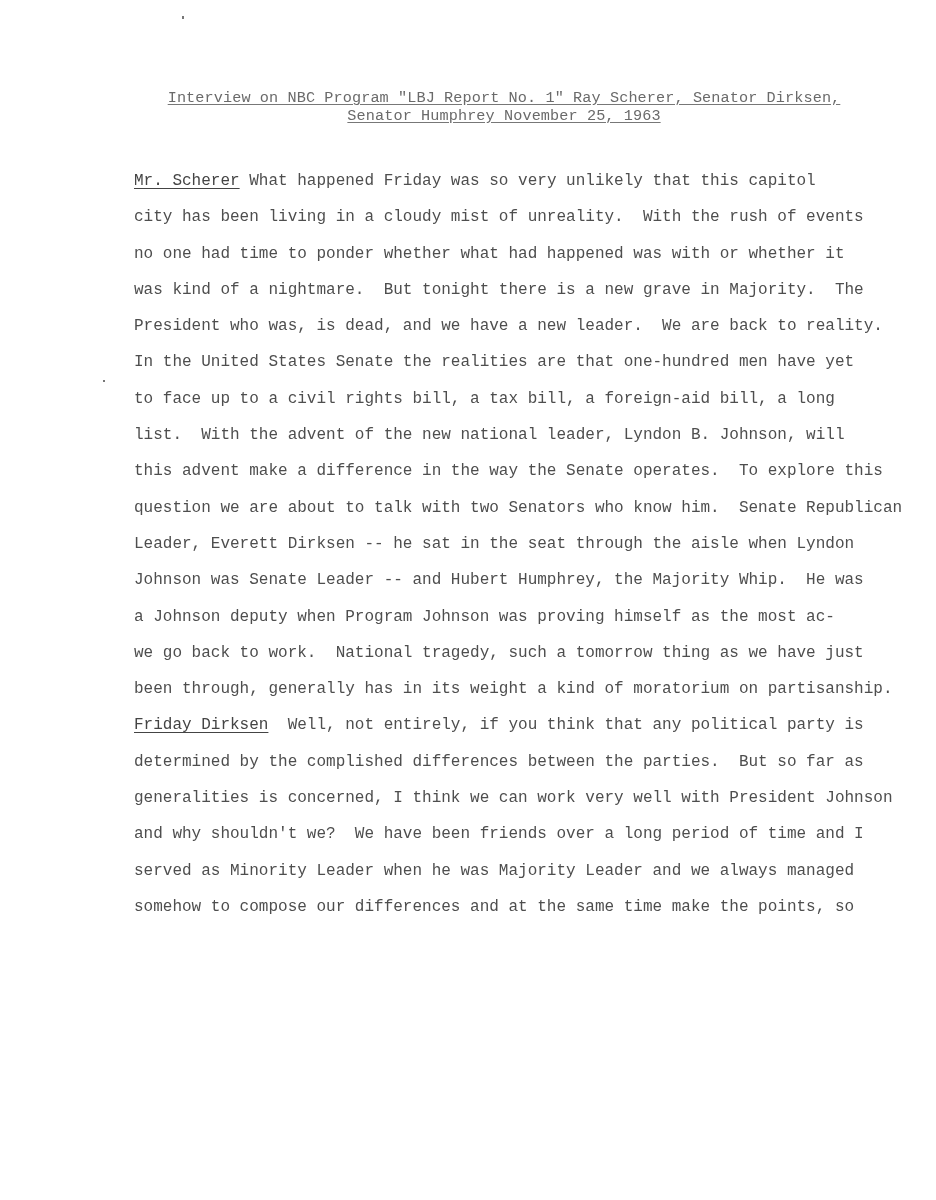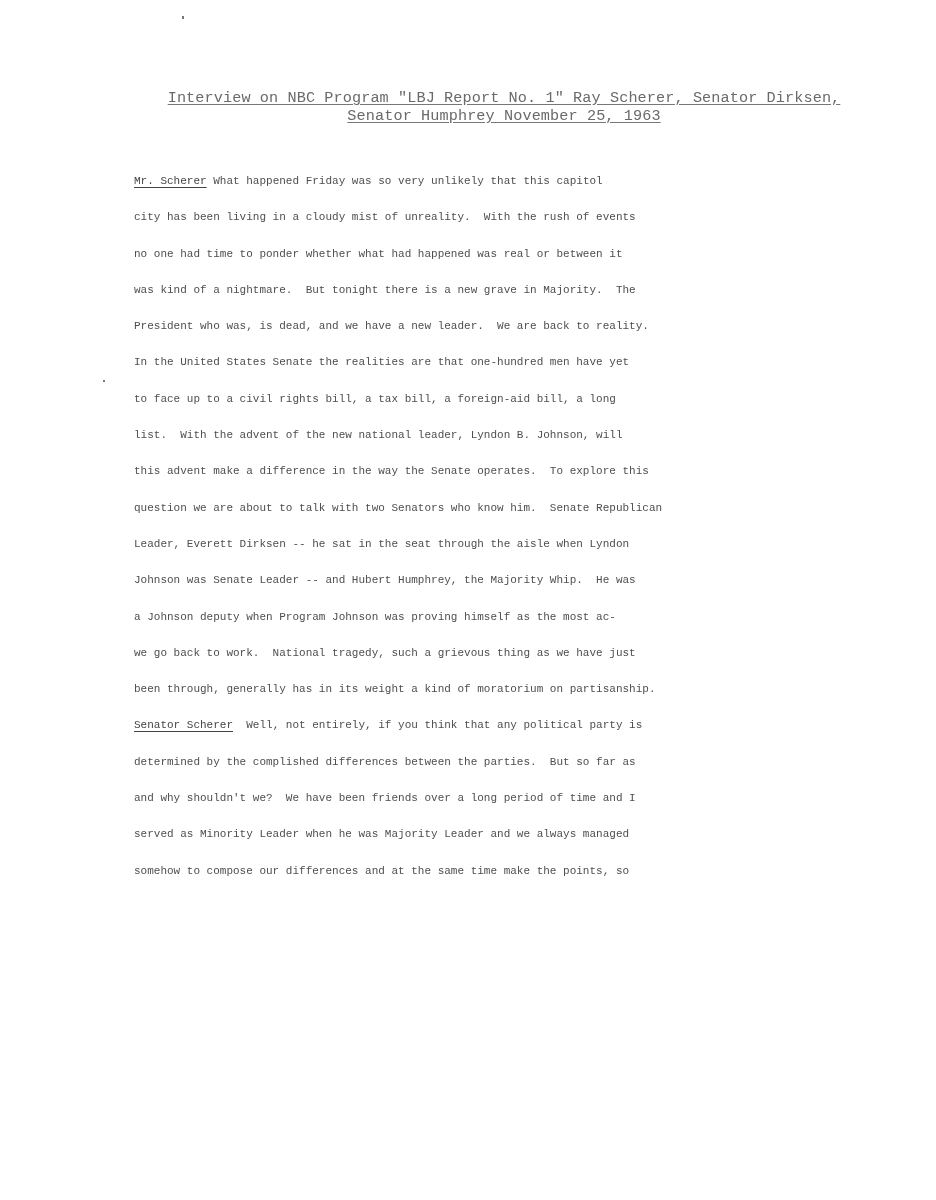--- a/index.html
+++ b/index.html
@@ -40,21 +40,21 @@
     display: block;
     text-decoration: underline;
     text-decoration-color: #777;
     text-underline-offset: 2px;
   }
   .body-text {
     position: absolute;
     left: 134px;
     top: 163px;
     width: 740px;
-    font-size: 11px;
+    font-size: 16px;
     line-height: 36.3px;
     color: #4e4e4e;
   }
   .line {
     display: block;
     white-space: pre;
     height: 36.3px;
   }
   .speaker {
     text-decoration: underline;
@@ -72,33 +72,34 @@
 
   <div class="header">
     <span class="hline">Interview on NBC Program "LBJ Report No. 1" Ray Scherer, Senator Dirksen,</span>
     <span class="hline">Senator Humphrey November 25, 1963</span>
   </div>
 
   <div class="body-text">
 
     <span class="line"><span class="speaker">Mr. Scherer</span><span> What happened Friday was so very unlikely that this capitol</span></span>
     <span class="line">city has been living in a cloudy mist of unreality.  With the rush of events</span>
-    <span class="line">no one had time to ponder whether what had happened was real or between it</span>
+    <span class="line">no one had time to ponder whether what had happened was with or whether it</span>
     <span class="line">was kind of a nightmare.  But tonight there is a new grave in Majority.  The</span>
     <span class="line">President who was, is dead, and we have a new leader.  We are back to reality.</span>
     <span class="line">In the United States Senate the realities are that one-hundred men have yet</span>
     <span class="line">to face up to a civil rights bill, a tax bill, a foreign-aid bill, a long</span>
     <span class="line">list.  With the advent of the new national leader, Lyndon B. Johnson, will</span>
     <span class="line">this advent make a difference in the way the Senate operates.  To explore this</span>
     <span class="line">question we are about to talk with two Senators who know him.  Senate Republican</span>
     <span class="line">Leader, Everett Dirksen -- he sat in the seat through the aisle when Lyndon</span>
     <span class="line">Johnson was Senate Leader -- and Hubert Humphrey, the Majority Whip.  He was</span>
     <span class="line">a Johnson deputy when Program Johnson was proving himself as the most ac-</span>
-    <span class="line">we go back to work.  National tragedy, such a grievous thing as we have just</span>
+    <span class="line">we go back to work.  National tragedy, such a tomorrow thing as we have just</span>
     <span class="line">been through, generally has in its weight a kind of moratorium on partisanship.</span>
 
-    <span class="line"><span class="speaker">Senator Scherer</span><span>  Well, not entirely, if you think that any political party is</span></span>
+    <span class="line"><span class="speaker">Friday Dirksen</span><span>  Well, not entirely, if you think that any political party is</span></span>
     <span class="line">determined by the complished differences between the parties.  But so far as</span>
+    <span class="line">generalities is concerned, I think we can work very well with President Johnson</span>
     <span class="line">and why shouldn't we?  We have been friends over a long period of time and I</span>
     <span class="line">served as Minority Leader when he was Majority Leader and we always managed</span>
     <span class="line">somehow to compose our differences and at the same time make the points, so</span>
   </div>
 </div>
 
 </body></html>

